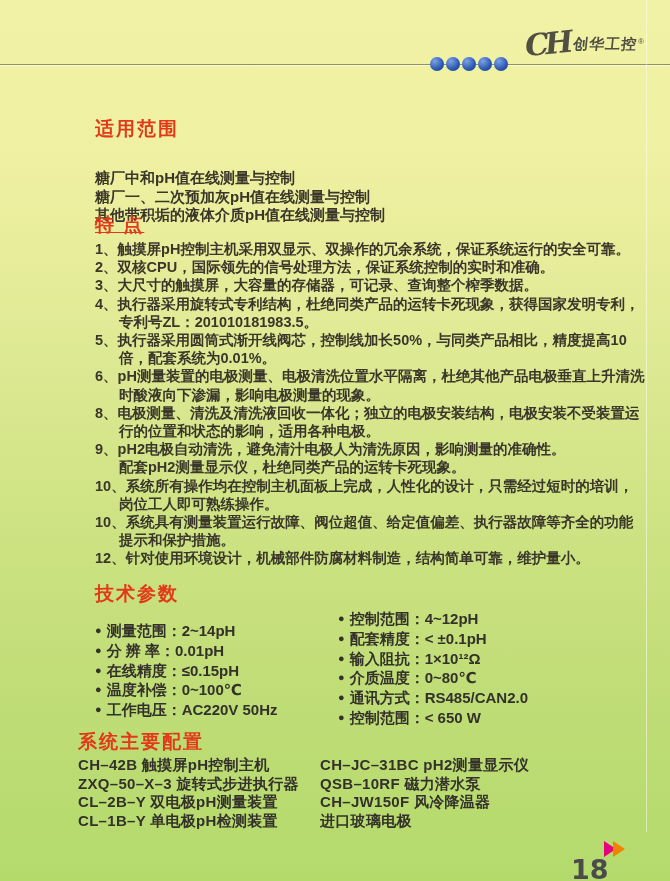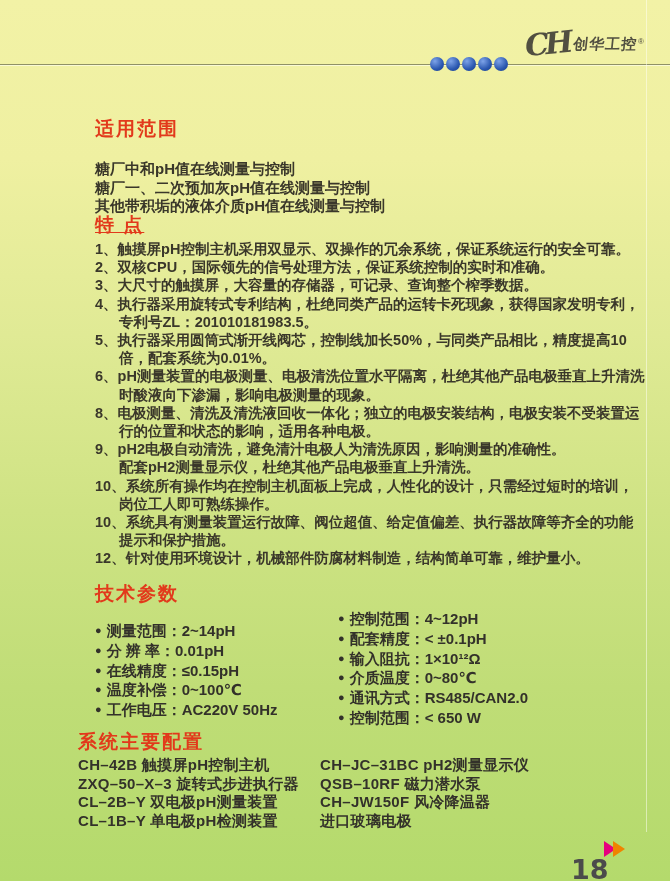--- a/index.html
+++ b/index.html
@@ -23,21 +23,21 @@
   .logo-mark { font-family:"DejaVu Serif",serif; font-style:italic; font-weight:bold;
                font-size:30px; line-height:24px; letter-spacing:-4px;
                transform:rotate(-6deg); margin-right:4px; }
   .logo-text { font-size:15px; font-weight:bold; letter-spacing:1px;
                transform:skewX(-6deg); padding-bottom:2px; }
   .logo-reg  { font-size:8px; position:relative; top:-10px; margin-left:1px; }
   
   .sec-title { color:#e2391b; font-size:19px; font-weight:bold; letter-spacing:2px; }
   
   #scope { position:absolute; left:95px; top:116px; }
-  #scope .sec-title { margin-bottom:18px; }
+  #scope .sec-title { margin-bottom:27px; }
   .scope-line { font-size:15px; font-weight:bold; color:#3a372a;
                 line-height:18.5px; white-space:nowrap; }
   
   #features { position:absolute; left:95px; top:212px; width:566px; }
   #features .sec-title { margin-bottom:2px;text-decoration:underline; }
   .feat-line { font-size:14.5px; font-weight:bold; color:#3a372a;
                line-height:18.2px; white-space:nowrap; }
   .feat-line.cont { padding-left:24px; }
   
   #tech { position:absolute; left:95px; top:581px; width:560px; height:140px; }
@@ -101,21 +101,21 @@
         <div class="feat-line">3、大尺寸的触摸屏，大容量的存储器，可记录、查询整个榨季数据。</div>
         <div class="feat-line">4、执行器采用旋转式专利结构，杜绝同类产品的运转卡死现象，获得国家发明专利，</div>
         <div class="feat-line cont">专利号ZL：201010181983.5。</div>
         <div class="feat-line">5、执行器采用圆筒式渐开线阀芯，控制线加长50%，与同类产品相比，精度提高10</div>
         <div class="feat-line cont">倍，配套系统为0.01%。</div>
         <div class="feat-line">6、pH测量装置的电极测量、电极清洗位置水平隔离，杜绝其他产品电极垂直上升清洗</div>
         <div class="feat-line cont">时酸液向下渗漏，影响电极测量的现象。</div>
         <div class="feat-line">8、电极测量、清洗及清洗液回收一体化；独立的电极安装结构，电极安装不受装置运</div>
         <div class="feat-line cont">行的位置和状态的影响，适用各种电极。</div>
         <div class="feat-line">9、pH2电极自动清洗，避免清汁电极人为清洗原因，影响测量的准确性。</div>
-        <div class="feat-line cont">配套pH2测量显示仪，杜绝其他产品电极垂直上升清洗。</div>
+        <div class="feat-line cont">配套pH2测量显示仪，杜绝同类产品的运转卡死现象。</div>
         <div class="feat-line">10、系统所有操作均在控制主机面板上完成，人性化的设计，只需经过短时的培训，</div>
         <div class="feat-line cont">岗位工人即可熟练操作。</div>
         <div class="feat-line">10、系统具有测量装置运行故障、阀位超值、给定值偏差、执行器故障等齐全的功能</div>
         <div class="feat-line cont">提示和保护措施。</div>
         <div class="feat-line">12、针对使用环境设计，机械部件防腐材料制造，结构简单可靠，维护量小。</div>
       </div>
   </section>
 
   <section id="tech">
     <div class="sec-title" style="color: rgb(226, 57, 27);">技术参数</div>

